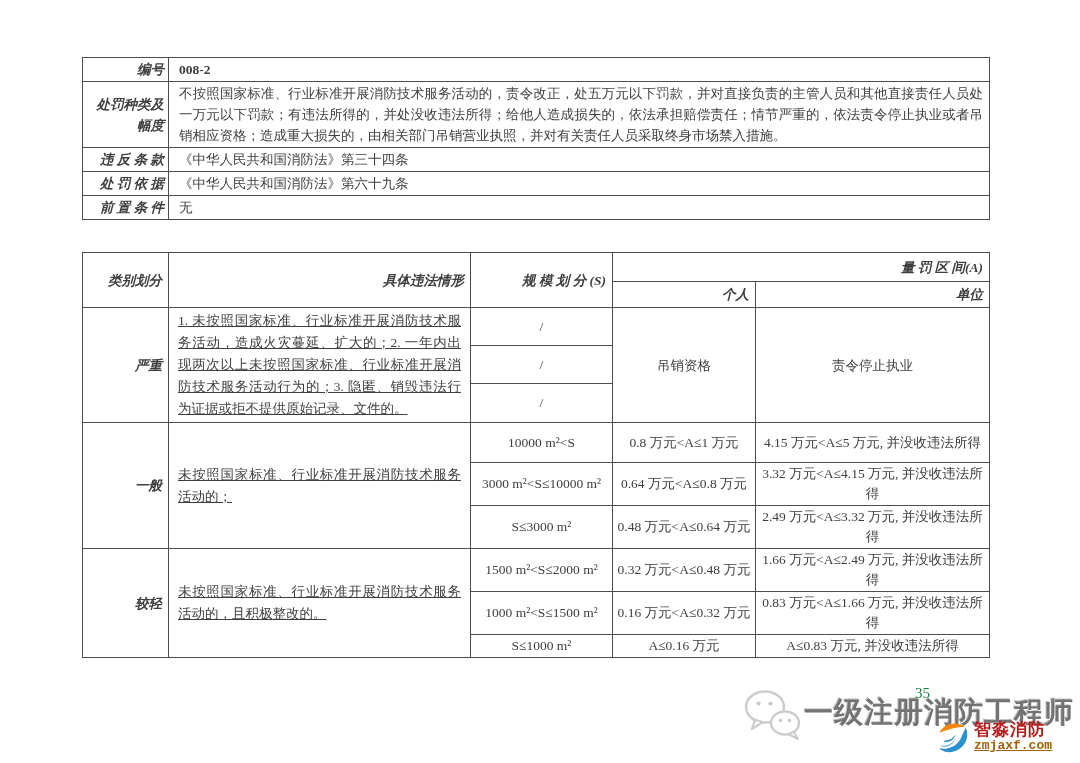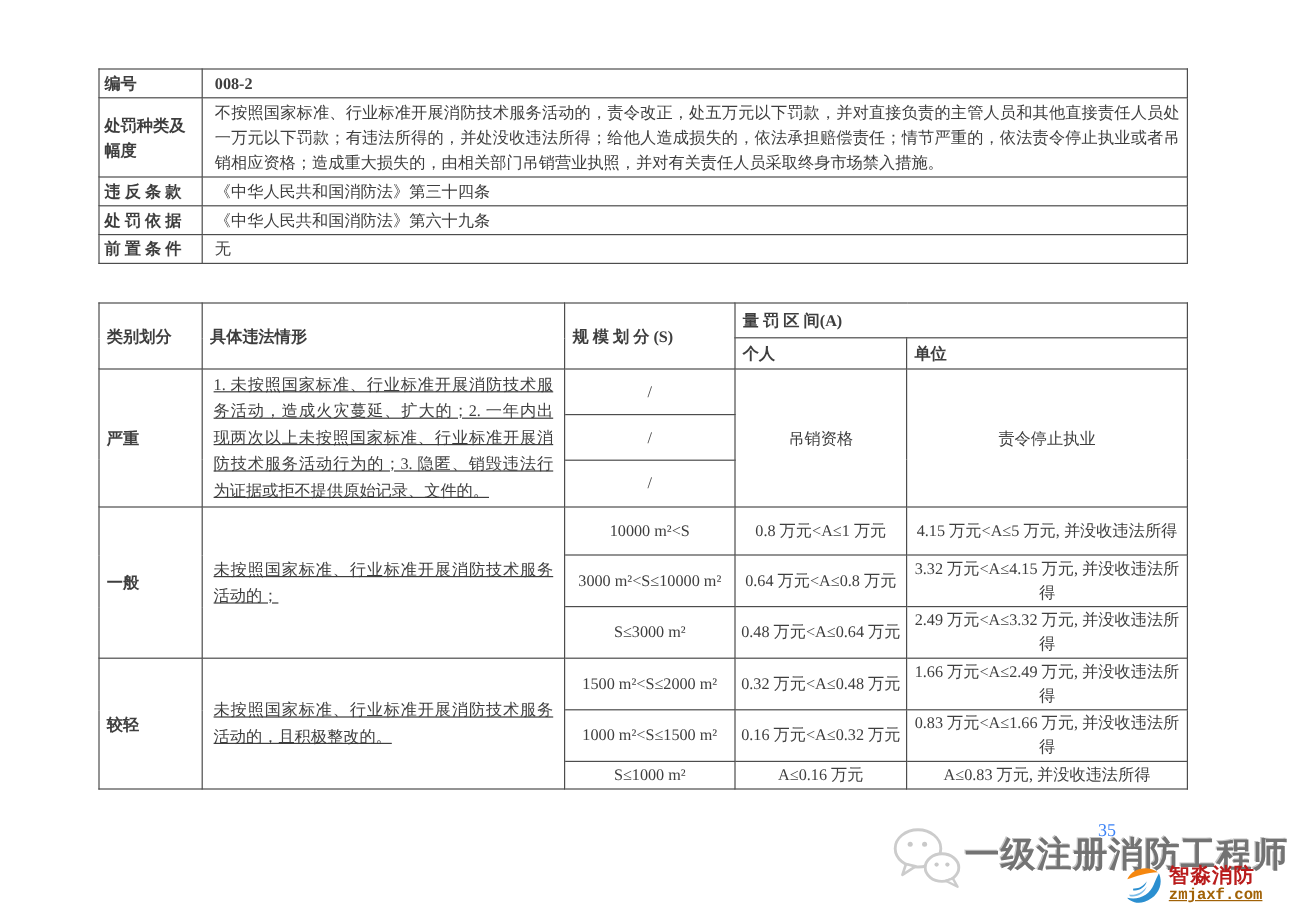--- a/index.html
+++ b/index.html
@@ -15,21 +15,21 @@
 
   table { border-collapse: collapse; table-layout: fixed; }
   th, td {
     border: 1px solid #4d4d4d;
     font-size: 13.5px;
     line-height: 21px;
     vertical-align: middle;
     padding: 1px 6px;
     overflow: hidden;
   }
-  th { font-weight: bold; text-align: left; }
+  th { font-weight: bold; text-align: right; font-style: italic; }
 
   
   .info-table { position: absolute; left: 82px; top: 57px; width: 908px; }
   .info-table th { width: 86px; padding: 1px 4px; }
   .info-table td { text-align: left; padding-left: 10px; }
   .info-table td.justify { text-align: justify; text-justify: inter-ideograph; margin-left: 31px; }
   .bold-val { font-weight: bold; }
 
   
   .penalty-table { position: absolute; left: 82px; top: 252px; width: 908px; }
@@ -45,21 +45,21 @@
   .wechat-badge { position: absolute; left: 743px; top: 12px; width: 62px; height: 60px; }
   .watermark-text {
     position: absolute; left: 804px; top: 18px;
     font-size: 29px; font-weight: bold; letter-spacing: 1px;
     color: #737373;
     text-shadow: 1px 1px 0 #ffffff, -1px -1px 0 #c3c3c3;
     white-space: nowrap; z-index: 1;
   }
   .page-number {
     position: absolute; left: 915px; top: 10px;
-    font-size: 15px; color: #3b82f6; z-index: 2;
+    font-size: 15px; color: #15803d; z-index: 2;
   }
   .zm-logo { position: absolute; left: 936px; top: 45px; display: flex; align-items: center; z-index: 3; }
   .zm-logo-icon { width: 34px; height: 34px; margin-right: 4px; flex: none; }
   .zm-logo-texts { display: flex; flex-direction: column; line-height: 1.05; }
   .zm-logo-name {
     font-size: 17px; font-weight: bold; color: #b91c1c;
     letter-spacing: 1px; white-space: nowrap;
   }
   .zm-logo-url {
     font-size: 13px; font-weight: bold; color: #a16207;

